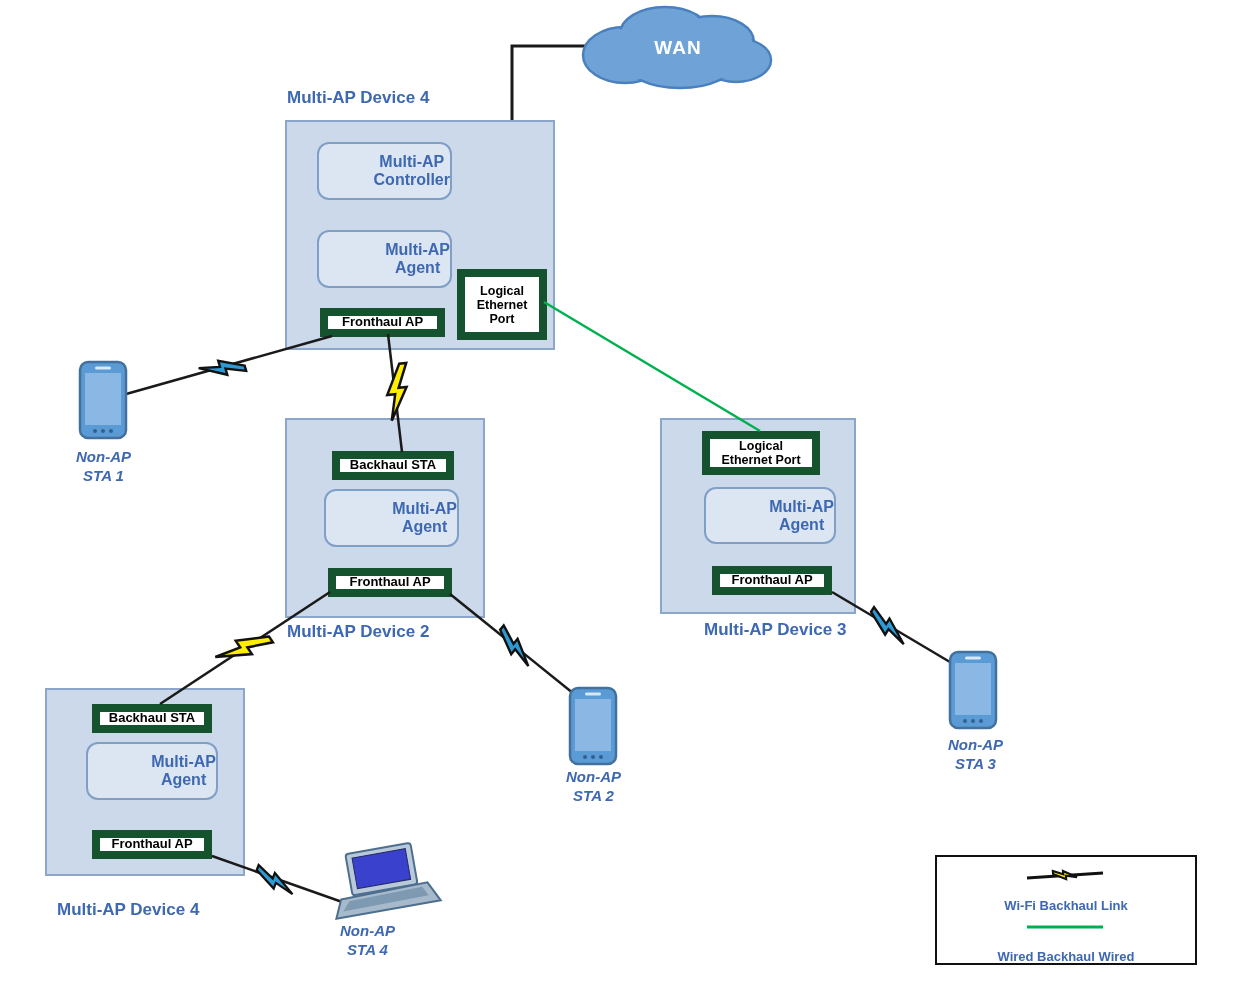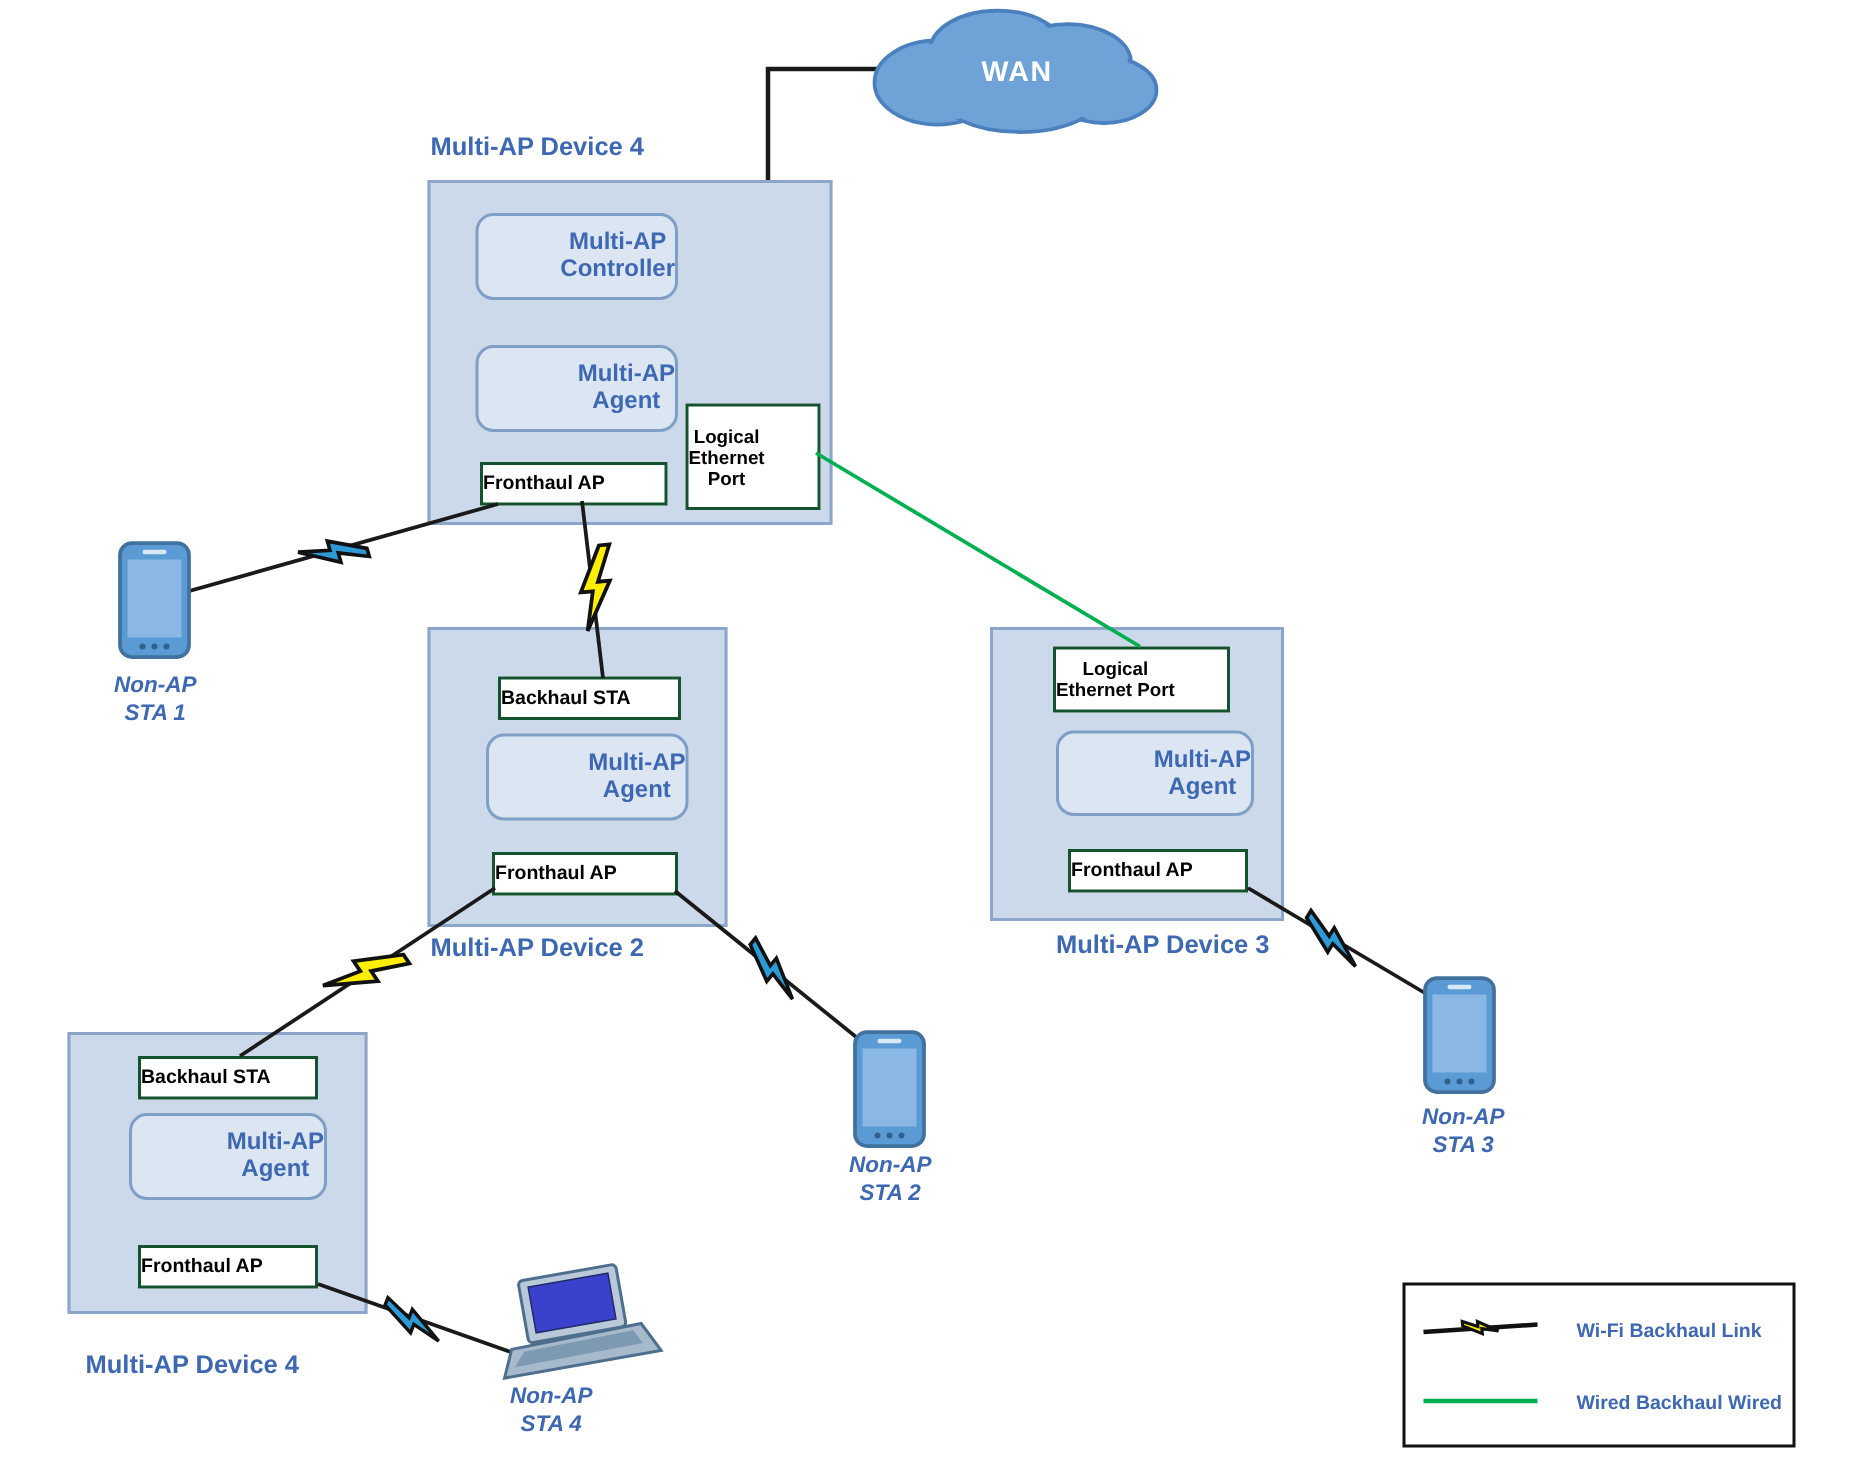--- a/index.html
+++ b/index.html
@@ -10,33 +10,33 @@
   svg.main { position:absolute; left:0; top:0; z-index:5; pointer-events:none; }
 
   .device { position:absolute; background:#ccd9ea; border:2px solid #8ba6c9; z-index:2; }
 
   .node {
     position:absolute; background:#dce6f3; border:2px solid #7f9fc6; border-radius:12px;
     display:flex; align-items:center; justify-content:flex-end; text-align:center;
     color:#3e68b1; font-weight:bold; font-size:16px; line-height:1.12; white-space:pre-line;
   }
   .port {
-    position:absolute; background:#ffffff; border:2px solid #14532d;
-    display:flex; align-items:center; text-align:center;
+    position:absolute; background:#ffffff; border:8px solid #14532d;
+    display:flex; align-items:center; justify-content:center; text-align:center;
     color:#000; font-weight:bold; font-size:13px; line-height:1.12; white-space:pre-line;
   }
   .dev-label { position:absolute; color:#3e68b1; font-weight:bold; font-size:17px; z-index:3; white-space:nowrap; }
   .sta-label { position:absolute; color:#3e68b1; font-weight:bold; font-size:15px; text-align:center; white-space:pre-line; line-height:1.25; z-index:3;font-style:italic; }
 
   .legend {
     position:absolute; left:935px; top:855px; width:262px; height:110px;
     background:#fff; border:2px solid #111; z-index:6;
     display:flex; flex-direction:column; justify-content:space-around; padding:5px 8px;
   }
-  .legend-row { display:flex; align-items:center; gap:20px; }
+  .legend-row { display:flex; align-items:center; gap:8px;flex-direction:column; }
   .legend-label { color:#3e68b1; font-weight:bold; font-size:13px; white-space:nowrap; }
   .legend-icon { flex:0 0 auto; }
 </style>
 </head>
 <body>
 
 <div class="canvas">
 
   <div class="dev-label" style="left:287px;top:88px;">Multi-AP Device 4</div>
   <div class="device" style="left:285px;top:120px;width:270px;height:230px;">

